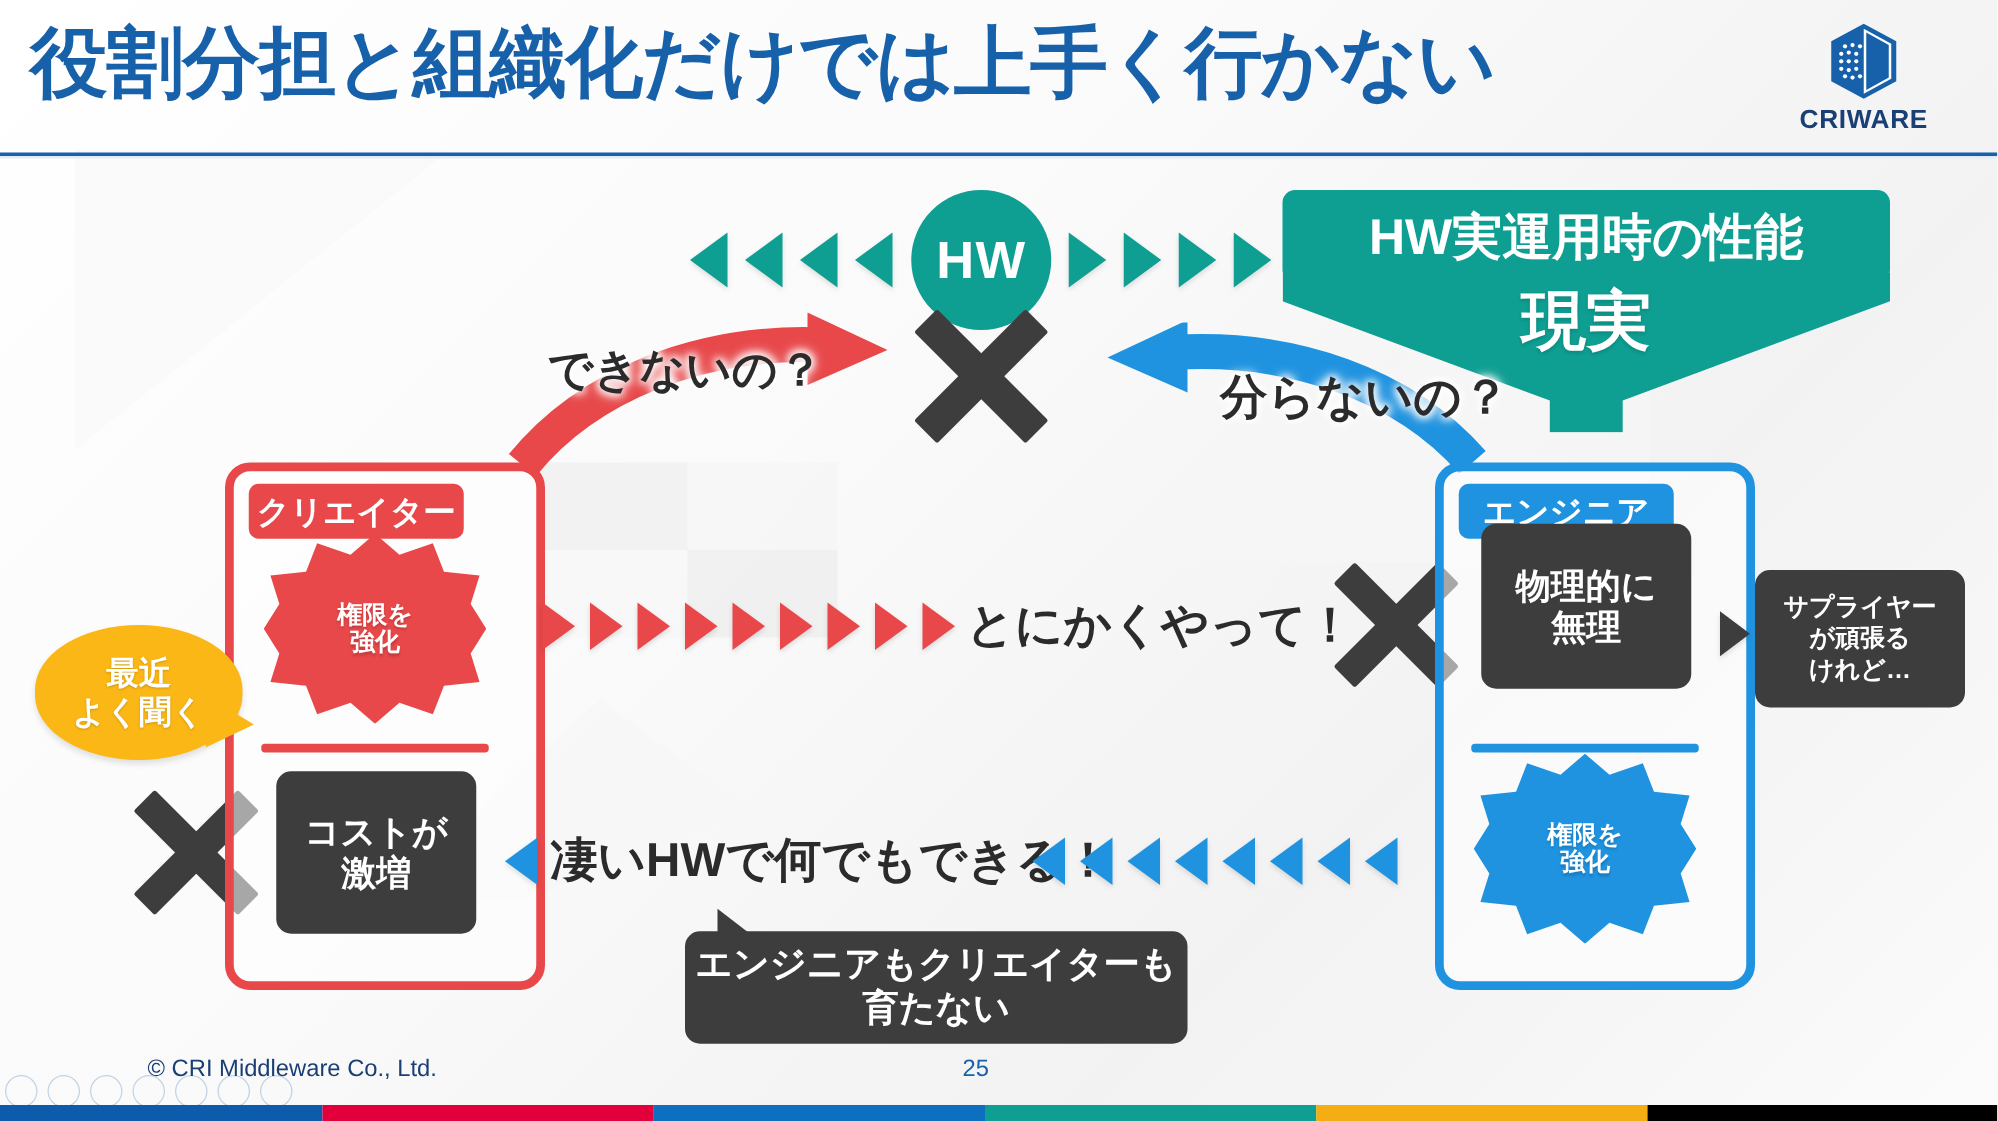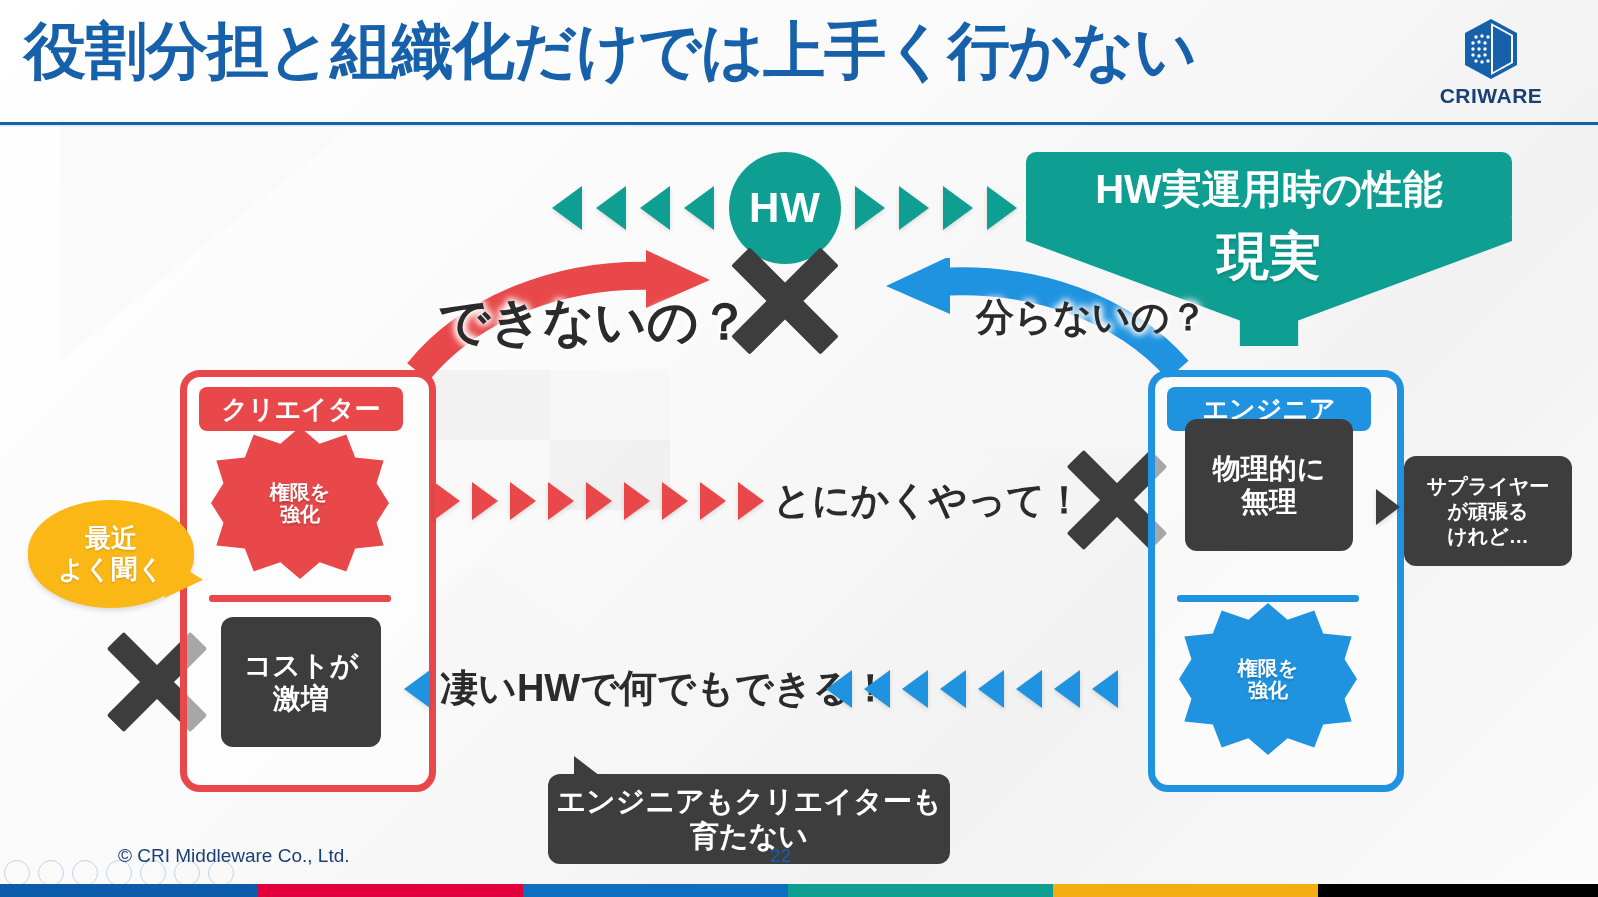--- a/index.html
+++ b/index.html
@@ -70,21 +70,21 @@
   .curve{position:absolute;}
 
   
   .xmark{position:absolute;}
   .xmark i{position:absolute;left:50%;top:50%;background:#3d3d3d;border-radius:2px;}
 
   
   .panel{position:absolute;border-radius:20px;background:rgba(255,255,255,.55);}
   #panel-left{left:180px;top:370px;width:242px;height:408px;border:7px solid #e8484a;}
   #panel-right{left:1148px;top:370px;width:242px;height:408px;border:7px solid #1f93e0;}
-  .panel-hd{position:absolute;left:12px;top:10px;width:204px;height:44px;border-radius:8px;
+  .panel-hd{position:absolute;left:12px;top:10px;width:172px;height:44px;border-radius:8px;
      display:flex;align-items:center;justify-content:center;}
   .panel-hd span{color:#fff;font-size:26px;font-weight:bold;letter-spacing:0px;}
   #panel-left .panel-hd{background:#e8484a;}
   #panel-right .panel-hd{background:#1f93e0;}
   .divider{position:absolute;left:22px;width:182px;height:7px;border-radius:3px;}
   #panel-left .divider{top:218px;background:#e8484a;}
   #panel-right .divider{top:218px;background:#1f93e0;}
 
   .burst{position:absolute;width:178px;height:152px;display:flex;align-items:center;
      justify-content:center;text-align:center;
@@ -120,21 +120,21 @@
      border-bottom:26px solid transparent;transform:rotate(12deg);}
 
   
   .midtxt{position:absolute;font-weight:bold;color:#2b2b2b;white-space:nowrap;}
   #mid-yatte{left:773px;top:475px;font-size:38px;}
   #mid-sugoi{left:440px;top:663px;font-size:38px;}
 
   
   #callout{position:absolute;left:548px;top:745px;width:402px;height:90px;
      border-radius:12px;background:#3d3d3d;display:flex;align-items:center;
-     justify-content:center;text-align:center;margin-top:29px;}
+     justify-content:center;text-align:center;}
   #callout span{color:#fff;font-size:29px;font-weight:bold;line-height:1.2;}
   #callout:before{content:"";position:absolute;left:26px;top:-18px;width:0;height:0;
      border-bottom:20px solid #3d3d3d;border-right:26px solid transparent;}
 
   
   .footer-copy{position:absolute;left:118px;top:845px;font-size:19px;color:#1a3f74;}
   .footer-page{position:absolute;left:770px;top:845px;font-size:19px;color:#1761ab;}
   .pdfbar{position:absolute;left:4px;top:860px;display:flex;gap:8px;opacity:.25;}
   .pdfbar .pic{width:24px;height:24px;border-radius:50%;border:1.5px solid #1761ab;}
   .colorbar{position:absolute;left:0;top:884px;width:1598px;height:13px;display:flex;}
@@ -208,21 +208,21 @@
   <div class="tri right" style="left:899px;top:186px;border-left:30px solid #0e9e92;"></div>
   <div class="tri right" style="left:943px;top:186px;border-left:30px solid #0e9e92;"></div>
   <div class="tri right" style="left:987px;top:186px;border-left:30px solid #0e9e92;"></div>
 
   <div class="curve" style="left:400px;top:250px;width:330px;height:130px;">
     <svg width="330" height="130" viewBox="0 0 330 130">
       <path d="M18 122 C 70 58, 160 22, 258 26" stroke="#e8484a" stroke-width="28" fill="none" stroke-linecap="butt"></path>
       <polygon points="246,0 310,30 246,58" fill="#e8484a"></polygon>
     </svg>
   </div>
-  <div style="position:absolute;left:438px;top:288px;font-size:51px;font-weight:bold;color:#2b2b2b;
+  <div style="position:absolute;left:438px;top:272px;font-size:36px;font-weight:bold;color:#2b2b2b;
        text-shadow:0 0 7px #fff,0 0 7px #fff,0 0 9px #fff,0 0 12px #fff;white-space:nowrap;">できないの？</div>
 
   <div class="curve" style="left:866px;top:258px;width:330px;height:120px;">
     <svg width="330" height="120" viewBox="0 0 330 120">
       <path d="M312 112 C 258 50, 168 18, 72 24" stroke="#1f93e0" stroke-width="28" fill="none" stroke-linecap="butt"></path>
       <polygon points="84,-2 20,28 84,56" fill="#1f93e0"></polygon>
     </svg>
   </div>
   <div style="position:absolute;left:976px;top:292px;font-size:38px;font-weight:bold;color:#2b2b2b;
        text-shadow:0 0 7px #fff,0 0 7px #fff,0 0 9px #fff,0 0 12px #fff;white-space:nowrap;">分らないの？</div>
@@ -307,21 +307,21 @@
   <div class="pdfbar">
     <div class="pic"></div>
     <div class="pic"></div>
     <div class="pic"></div>
     <div class="pic"></div>
     <div class="pic"></div>
     <div class="pic"></div>
     <div class="pic"></div>
   </div>
   <div class="footer-copy">© CRI Middleware Co., Ltd.</div>
-  <div class="footer-page">22</div>
+  <div class="footer-page">25</div>
 
   <div class="colorbar">
     <div style="width:258px;background:#0d5bab;"></div>
     <div style="width:265px;background:#e2003c;"></div>
     <div style="width:265px;background:#0d6fc0;"></div>
     <div style="width:265px;background:#0e9e92;"></div>
     <div style="width:265px;background:#f5ad14;"></div>
     <div style="width:280px;background:#000000;"></div>
   </div>
 

